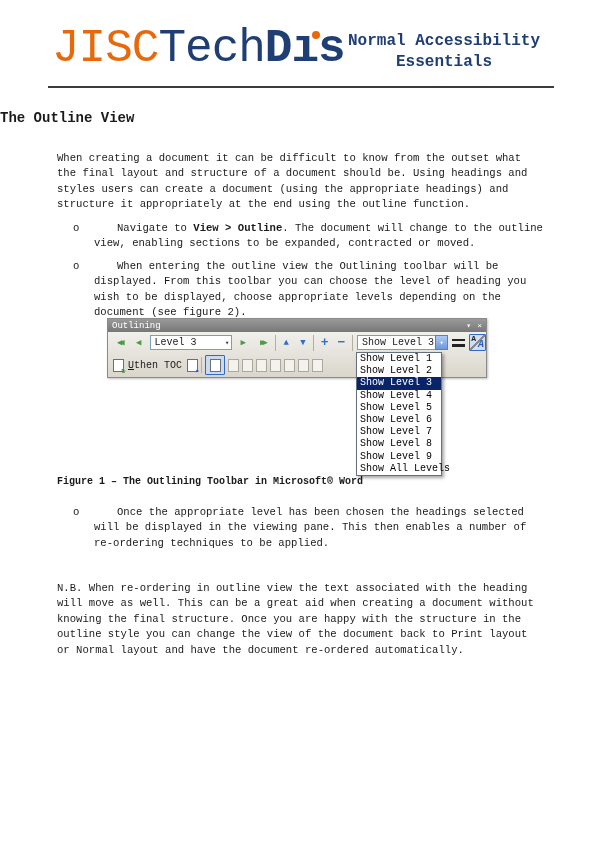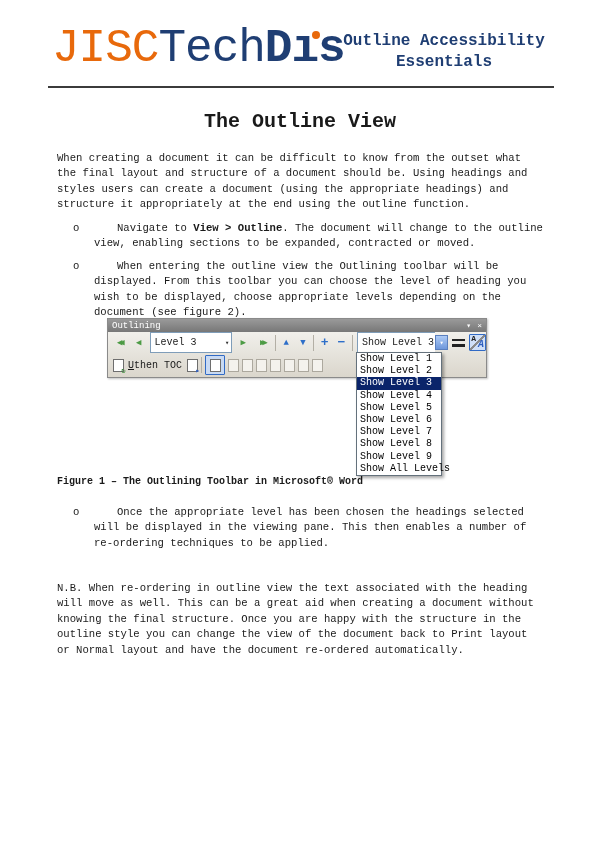--- a/index.html
+++ b/index.html
@@ -10,21 +10,21 @@
   .logo{position:absolute;left:52px;top:24px;font-size:46px;line-height:50px;letter-spacing:-1px;white-space:nowrap;}
   .logo .jisc{color:#E8690B;}
   .logo .tech{color:#1F3E73;}
   .logo .dis{color:#1F3E73;font-weight:bold;position:relative;display:inline-block;}
   .logo .idot{position:absolute;right:25px;top:7px;width:8px;height:8px;border-radius:50%;background:#E8690B;}
   .header-title{position:absolute;left:338px;top:31px;width:212px;text-align:center;
                 font-weight:bold;font-size:16px;line-height:21px;color:#1F3E73;}
   .header-rule{position:absolute;left:48px;top:86px;width:506px;height:2px;background:#3b3b3b;}
 
   
-  .doc-title{position:absolute;left:0;top:110px;width:600px;text-align:center;font-size:20px;font-weight:bold;}
+  .doc-title{position:absolute;left:0;top:110px;width:600px;font-size:14px;font-weight:bold;}
   .para{position:absolute;left:57px;width:488px;font-size:10.6px;line-height:15.4px;}
   .bullet{position:absolute;left:57px;width:488px;font-size:10.6px;line-height:15.4px;}
   .bullet .marker{position:absolute;left:16px;top:0;}
   .bullet .btext{margin-left:37px;text-indent:23px;}
   .bold{font-weight:bold;}
   .caption{position:absolute;left:57px;top:476px;width:402px;text-align:left;font-size:10px;font-weight:bold;}
 
   
   .figure{position:absolute;left:107px;top:318px;width:380px;height:158px;}
   .toolbar{position:absolute;left:0;top:0;width:380px;border:1px solid #8a8a8a;
@@ -34,21 +34,21 @@
   .tb-title .sp{flex:1;}
   .tb-title .tbtn-glyph{font-size:8px;margin-left:6px;line-height:10px;}
   .tb-row{display:flex;align-items:center;padding-left:3px;}
   .tb-row1{height:21px;gap:4px;}
   .tb-row2{height:24px;gap:3px;}
   .garr{color:#4D9B45;font-size:9px;width:14px;text-align:center;}
   .garr.dbl{letter-spacing:-3px;width:17px;}
   .barr{color:#2E6FC9;font-size:9px;width:13px;text-align:center;}
   .bpm{color:#2E6FC9;font-weight:bold;font-size:13px;width:13px;text-align:center;line-height:13px;}
   .sep{width:1px;height:16px;background:#b3afa5;}
-  .combo{height:21px;background:#fff;border:1px solid #7F9DB9;display:flex;align-items:center;
+  .combo{height:15px;background:#fff;border:1px solid #7F9DB9;display:flex;align-items:center;
          font-size:10px;padding-left:4px;box-sizing:border-box;white-space:nowrap;}
   .combo-level{width:84px;}
   .combo-level .ca{margin-left:auto;margin-right:2px;font-size:7px;color:#333;}
   .combo-show{width:79px;border-right:none;}
   .combo-bluebtn{width:14px;height:15px;box-sizing:border-box;border:1px solid #5A7FBE;
                  background:linear-gradient(#AECBF5,#6E97DB);color:#fff;font-size:7px;
                  display:flex;align-items:center;justify-content:center;margin-left:-4px;}
   .lines-icon{width:13px;display:flex;flex-direction:column;gap:3px;}
   .lines-icon i{display:block;height:2.5px;background:#222;}
   .fmt-icon{width:17px;height:17px;box-sizing:border-box;border:1px solid #316AC5;background:#cfdff7;
@@ -73,21 +73,21 @@
 </style>
 </head>
 <body>
 
 <div class="page">
 
   <div class="logo">
     <span class="jisc">JISC</span><span class="tech">Tech</span><span class="dis"><span>D</span><span>ı</span><span>s</span><span class="idot"></span></span>
   </div>
   <div class="header-title">
-    <div>Outline Accessibility</div>
+    <div>Normal Accessibility</div>
     <div>Essentials</div>
   </div>
   <div class="header-rule"></div>
 
   <div class="doc-title">The Outline View</div>
 
   <div class="para" style="top:151px;">When creating a document it can be difficult to know from the outset what the final layout and structure of a document should be. Using headings and styles users can create a document (using the appropriate headings) and structure it appropriately at the end using the outline function.</div>
 
   <div class="bullet" style="top:221px;">
     <span class="marker">o</span>

